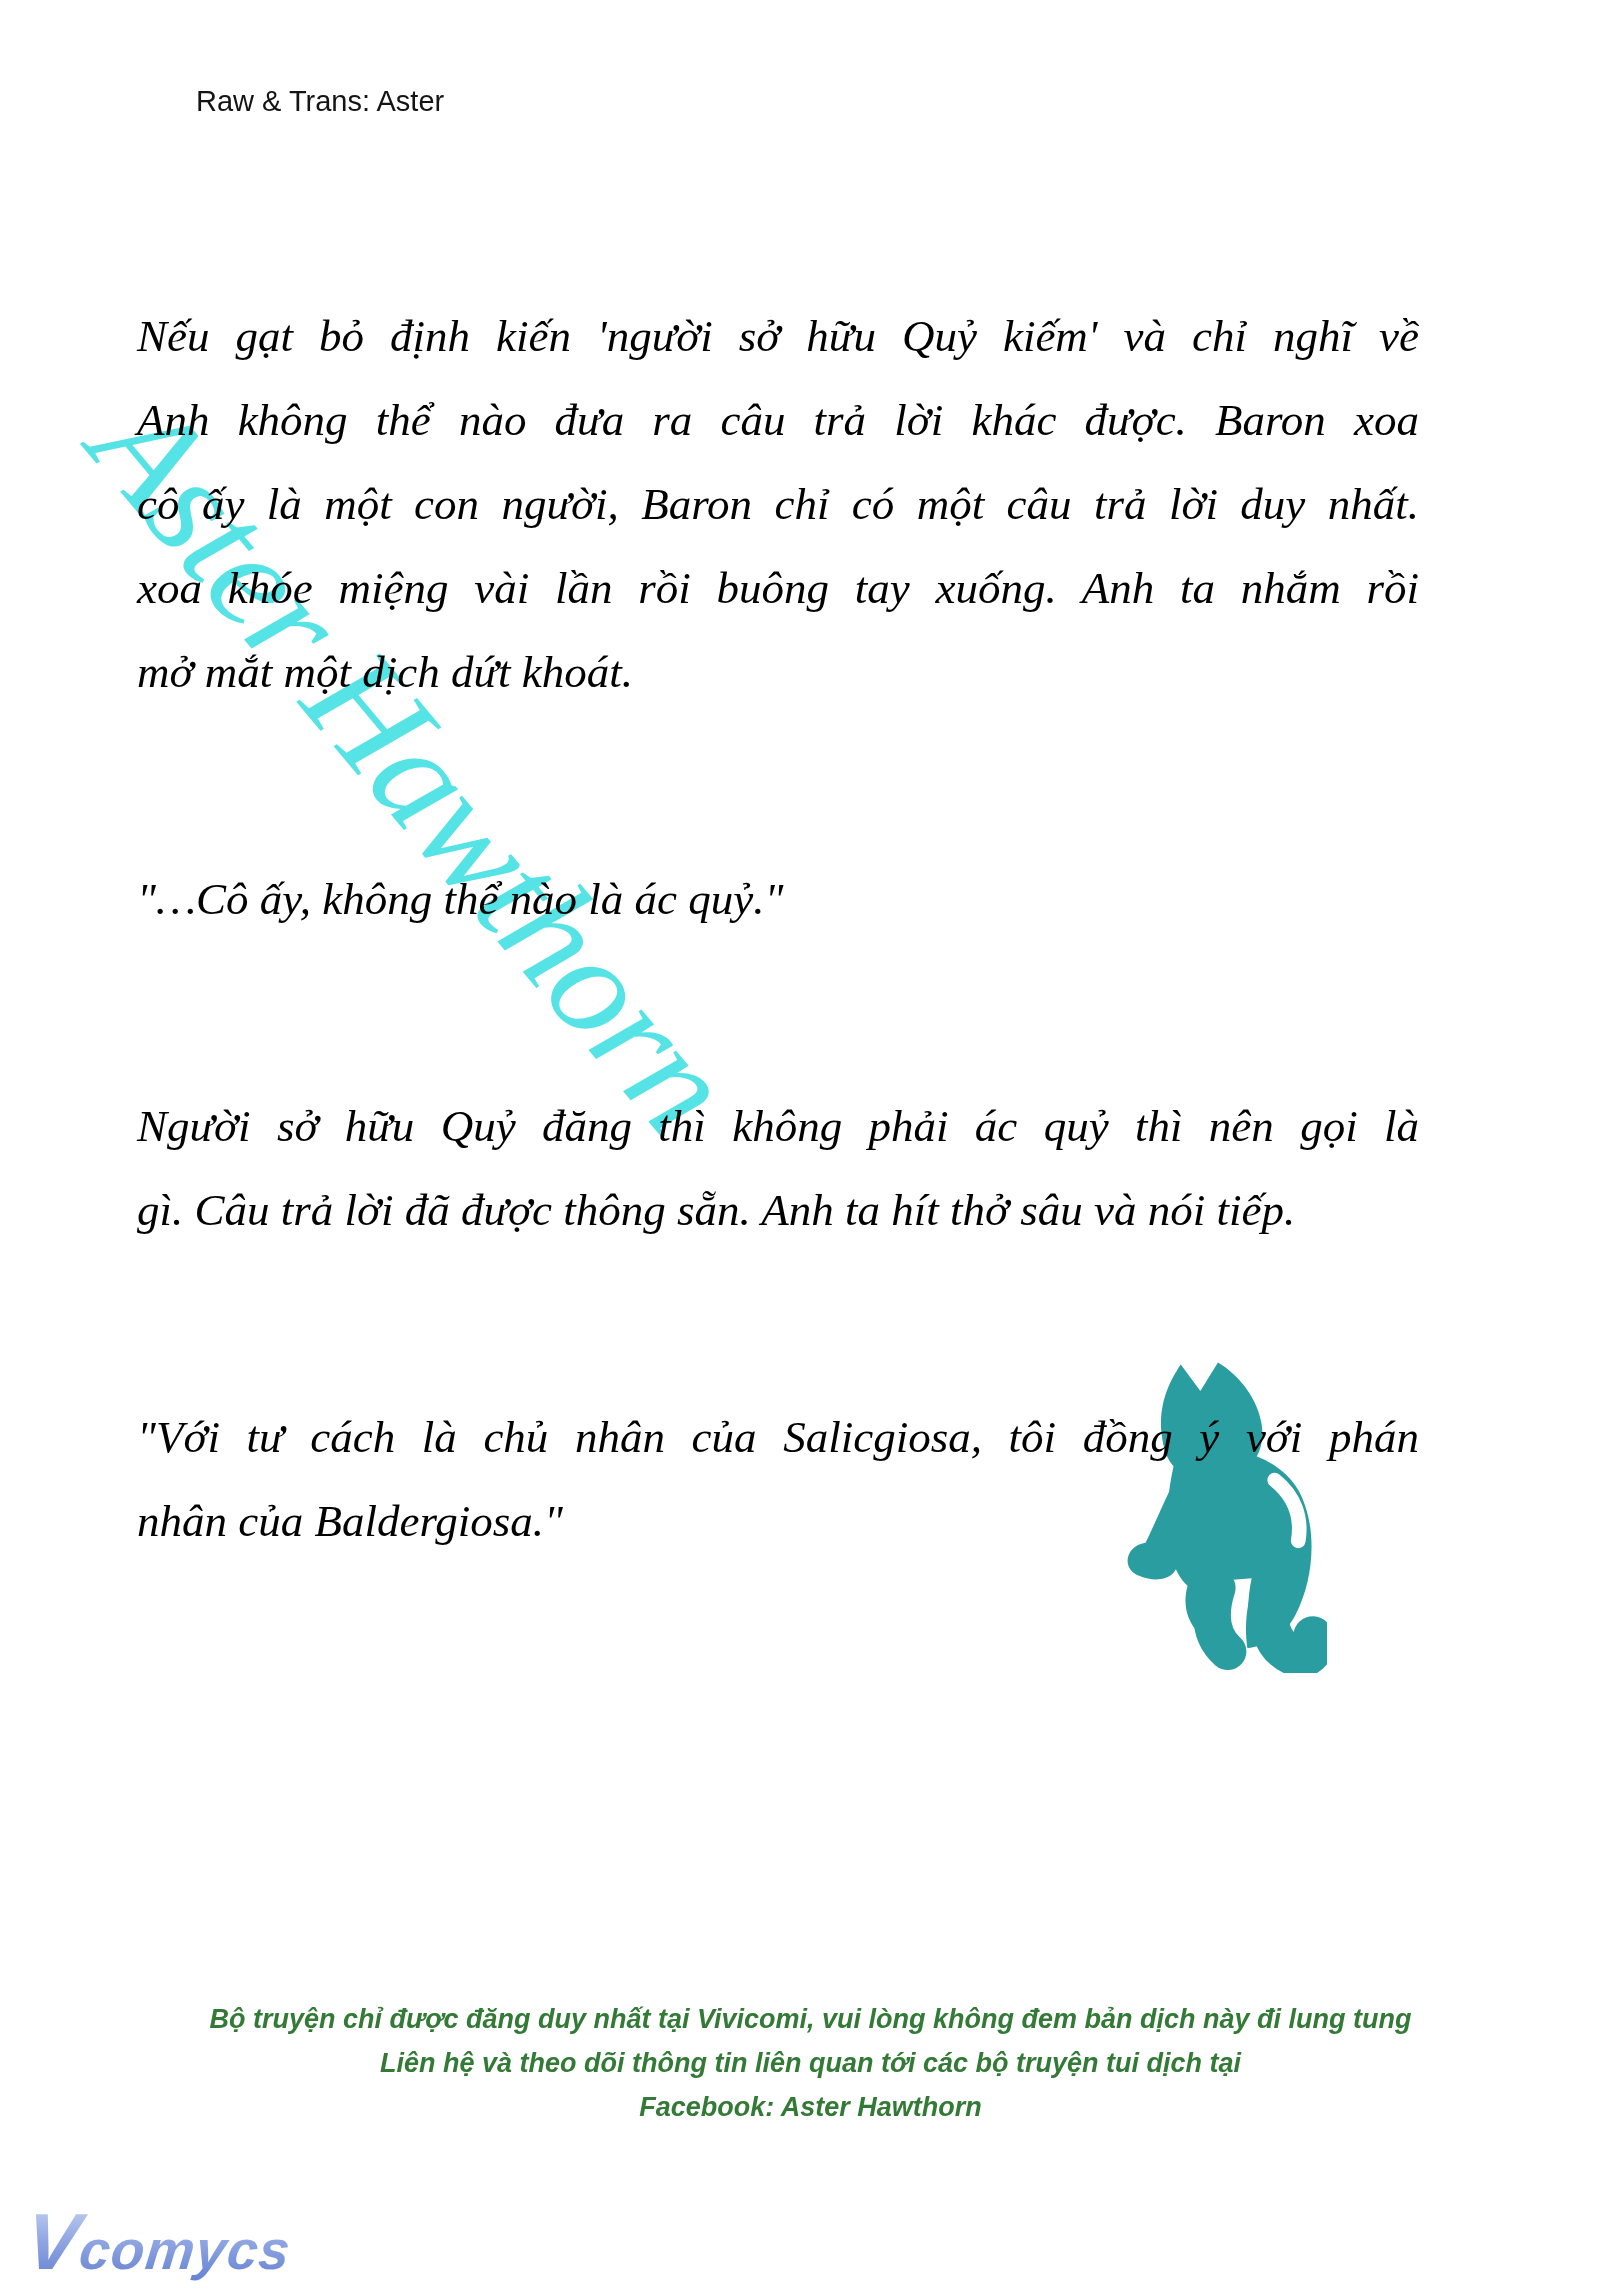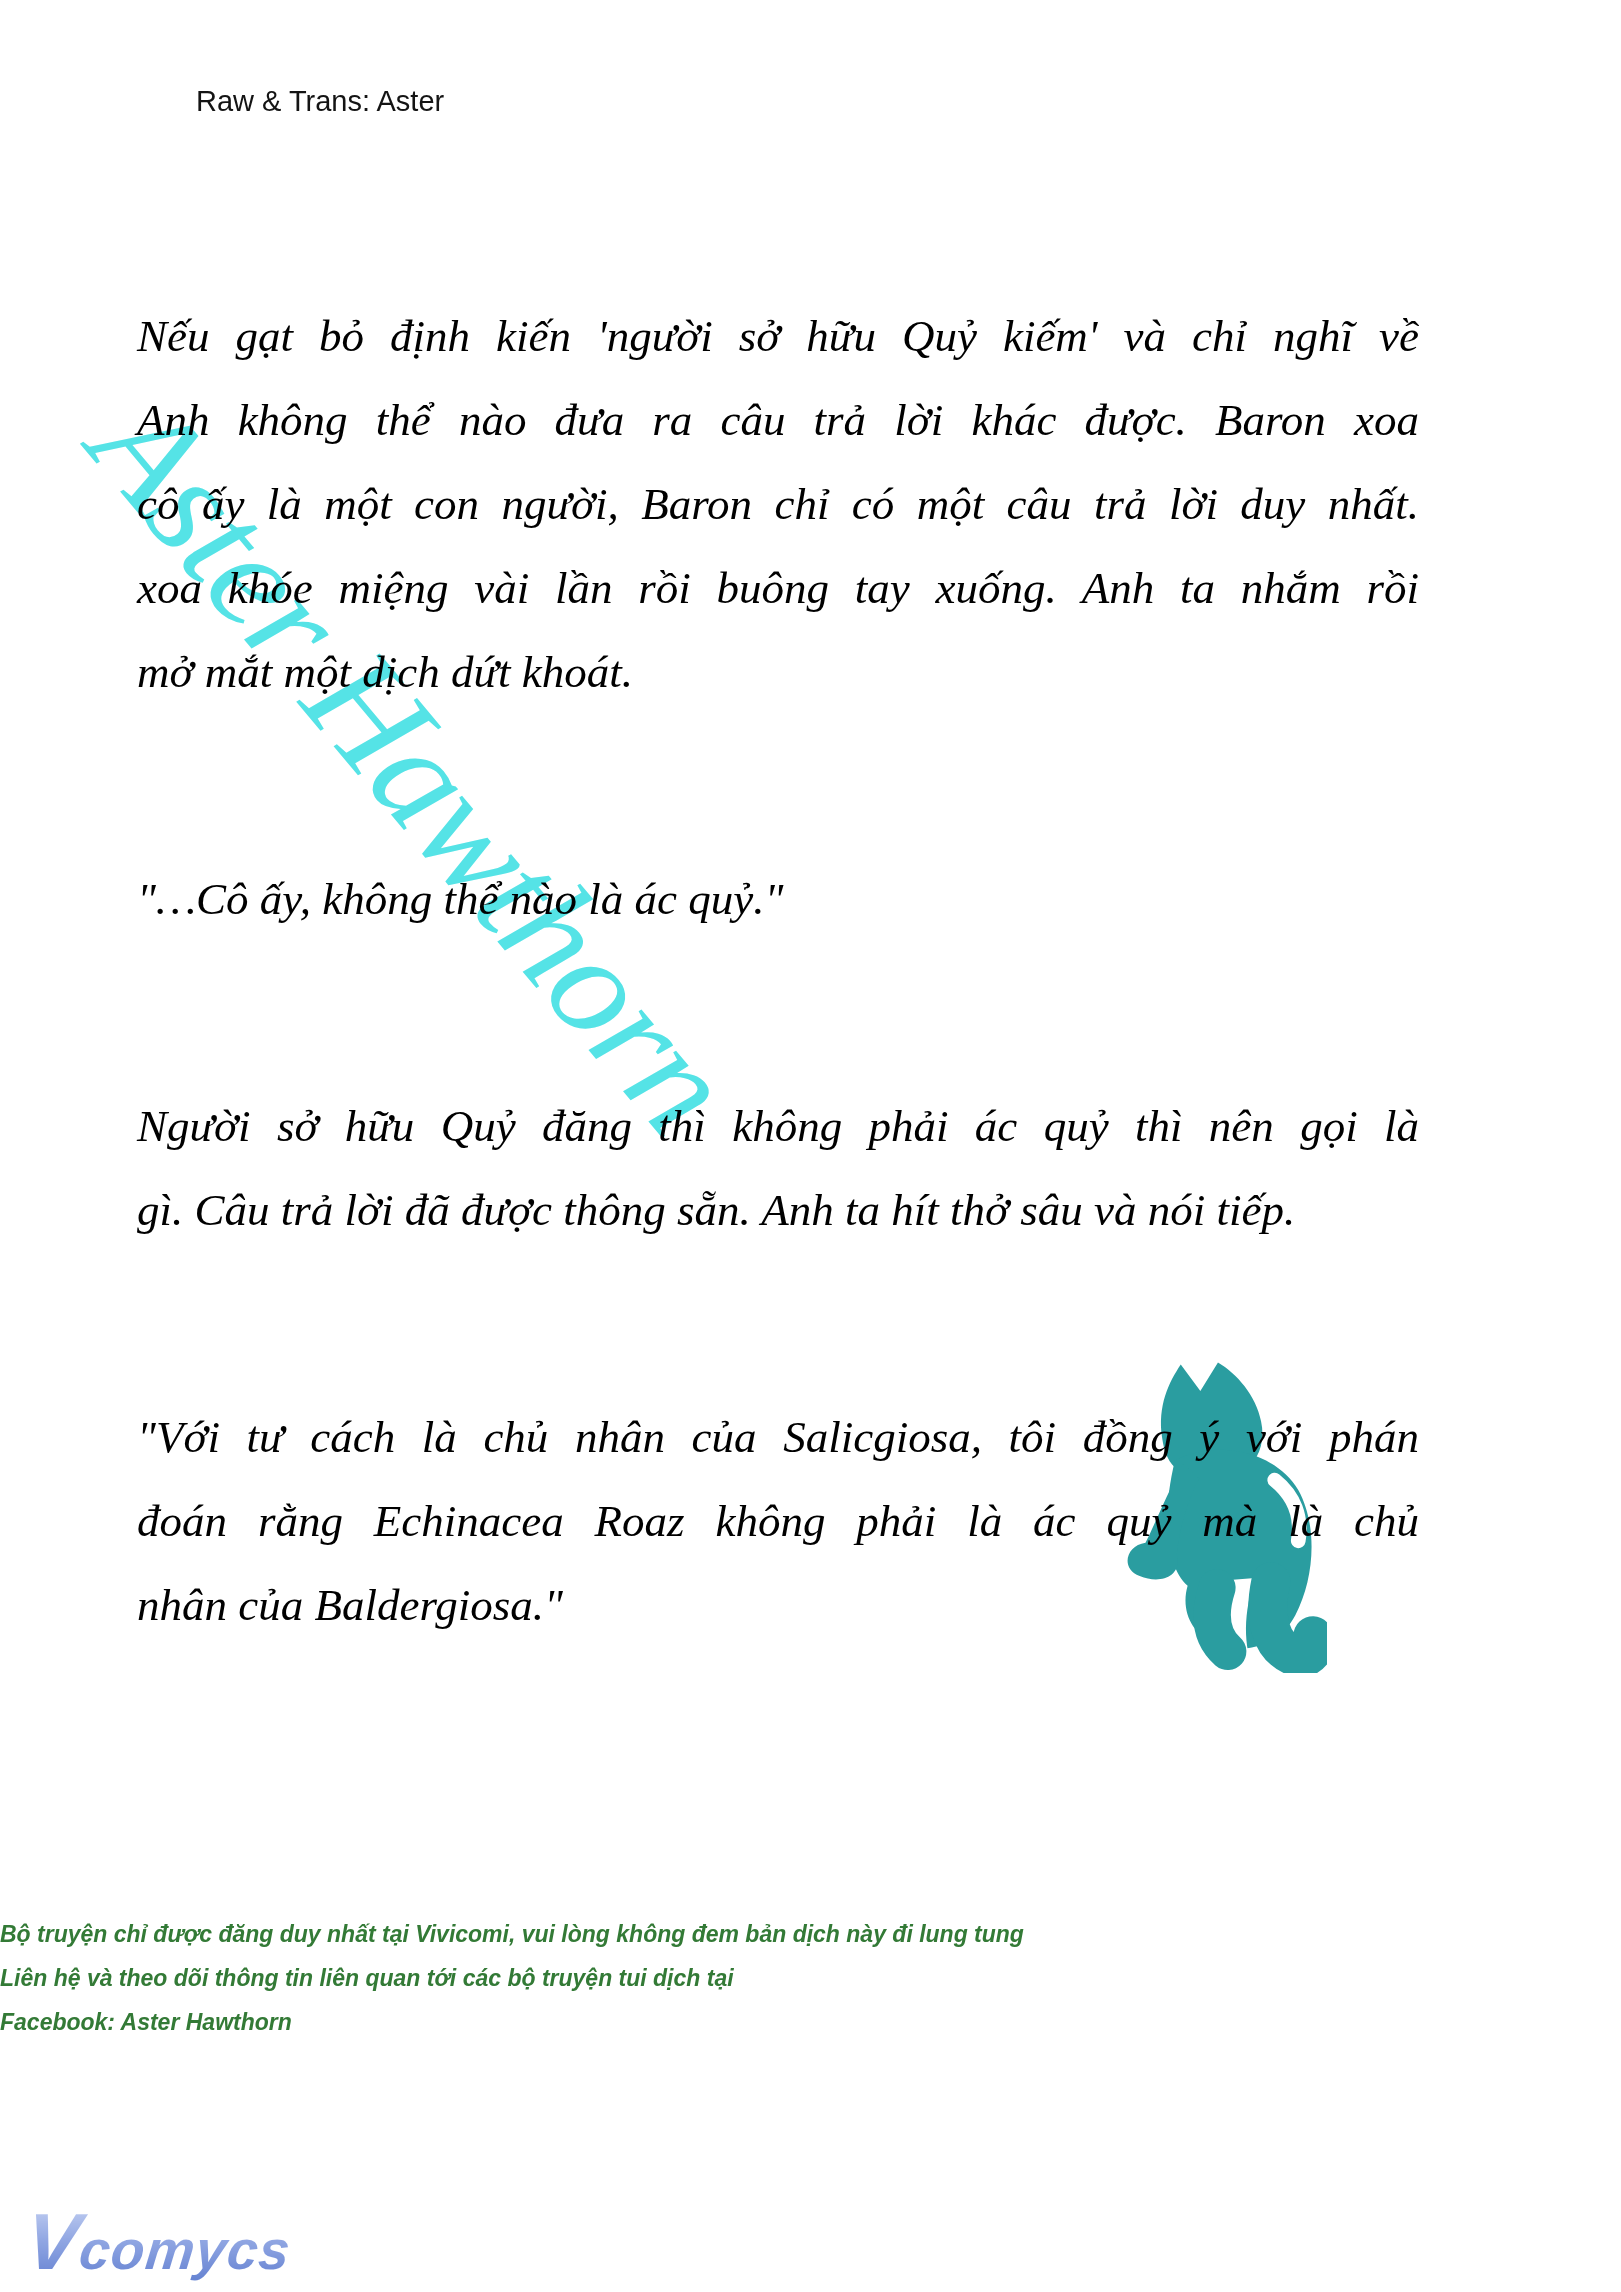--- a/index.html
+++ b/index.html
@@ -43,24 +43,25 @@
     text-align-last:justify;
   }
   .line.last{text-align-last:left;}
   
   .cat{
     position:absolute;left:1106px;top:1345px;width:221px;height:328px;
     z-index:1;
   }
   
   .footer{
-    position:absolute;left:0;right:0;top:1912px;
+    position:absolute;left:0;right:0;top:1997px;
+    text-align:center;
     font-family:"Liberation Sans","DejaVu Sans",sans-serif;
     font-weight:bold;font-style:italic;
-    font-size:23px;line-height:44px;
+    font-size:27px;line-height:44px;
     color:var(--footer-text,#337a36);
     z-index:2;
   }
   .footer div{white-space:nowrap;}
   
   .logo{
     position:absolute;left:25.5px;top:2203px;
     font-family:"Liberation Sans","DejaVu Sans",sans-serif;
     font-weight:bold;font-style:italic;
     font-size:55px;line-height:78px;
@@ -121,21 +122,20 @@
       </div>
       <div class="para">
         <div class="line last">"…Cô ấy, không thể nào là ác quỷ."</div>
       </div>
       <div class="para">
         <div class="line">Người sở hữu Quỷ đăng thì không phải ác quỷ thì nên gọi là</div>
         <div class="line last">gì. Câu trả lời đã được thông sẵn. Anh ta hít thở sâu và nói tiếp.</div>
       </div>
       <div class="para">
         <div class="line">"Với tư cách là chủ nhân của Salicgiosa, tôi đồng ý với phán</div>
-        <div class="line">đoán rằng Echinacea Roaz không phải là ác quỷ mà là chủ</div>
         <div class="line last">nhân của Baldergiosa."</div>
       </div>
     </div>
 
   <div class="footer">
     <div>Bộ truyện chỉ được đăng duy nhất tại Vivicomi, vui lòng không đem bản dịch này đi lung tung</div>
     <div>Liên hệ và theo dõi thông tin liên quan tới các bộ truyện tui dịch tại</div>
     <div>Facebook: Aster Hawthorn</div>
   </div>
 

